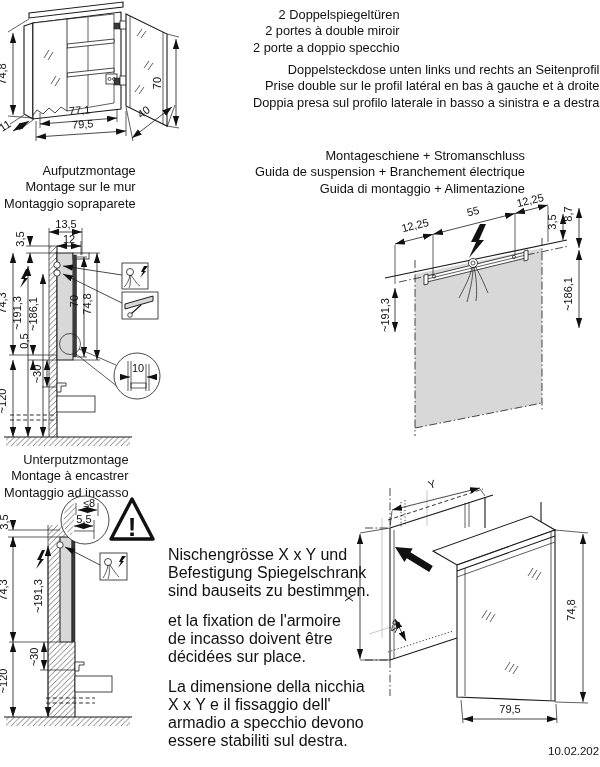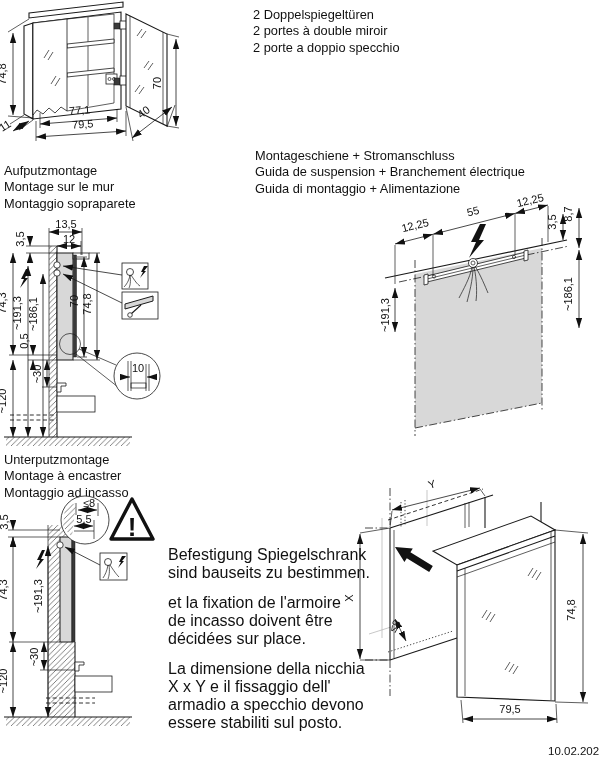--- a/index.html
+++ b/index.html
@@ -1,19 +1,19 @@
 <!DOCTYPE html>
 <html><head>
 <meta charset="utf-8">
 <style>
   html,body{margin:0;padding:0;background:#fff;}
   #page{position:relative;width:600px;height:767px;background:#fff;overflow:hidden;
         font-family:"Liberation Sans",sans-serif;color:#111;}
   .abs{position:absolute;}
-  .tblock div{font-size:12.8px;line-height:16.4px;white-space:nowrap;}
+  .tblock div{font-size:12.8px;line-height:16.4px;white-space:nowrap;text-align:right;}
   .notes p{margin:0 0 12px 0;font-size:12.8px;line-height:16.6px;}
   #date{font-size:11.5px;margin-left:28px;}
   svg{display:block;overflow:visible;}
   .ln{fill:none;stroke:#1a1a1a;stroke-width:1.1;}
   .lt{fill:none;stroke:#1a1a1a;stroke-width:.7;}
   .dim{fill:none;stroke:#1a1a1a;stroke-width:.8;marker-start:url(#ah);marker-end:url(#ah);}
   .dime{fill:none;stroke:#1a1a1a;stroke-width:.8;marker-end:url(#ah);}
   .ext{fill:none;stroke:#1a1a1a;stroke-width:.7;}
   .dd{fill:none;stroke:#1a1a1a;stroke-width:.8;stroke-dasharray:8 2.5 1.5 2.5;}
   .dsh{fill:none;stroke:#1a1a1a;stroke-width:.9;stroke-dasharray:4 2.6;}
@@ -111,20 +111,25 @@
   <line class="ext" x1="33" y1="120" x2="19" y2="130"></line>
   <line class="dim" x1="13" y1="131" x2="29" y2="121"></line>
   <text class="d" x="7" y="129" transform="rotate(-33 7 129)">11</text>
 </svg>
 
 <div class="abs tblock" style="left:253px;top:7px">
   <div>2 Doppelspiegeltüren</div>
   <div>2 portes à double miroir</div>
   <div>2 porte a doppio specchio</div>
 </div>
+<div class="abs tblock" style="left:253px;top:62px">
+  <div>Doppelsteckdose unten links und rechts an Seitenprofil</div>
+  <div>Prise double sur le profil latéral en bas à gauche et à droite</div>
+  <div>Doppia presa sul profilo laterale in basso a sinistra e a destra</div>
+</div>
 
 <div class="abs tblock" style="left:4px;top:163px">
   <div>Aufputzmontage</div>
   <div>Montage sur le mur</div>
   <div>Montaggio sopraparete</div>
 </div>
 <div class="abs tblock" style="left:255px;top:148px">
   <div>Montageschiene + Stromanschluss</div>
   <div>Guida de suspension + Branchement électrique</div>
   <div>Guida di montaggio + Alimentazione</div>
@@ -328,35 +333,36 @@
     <circle class="whl" cx="108" cy="67" r="3.5"></circle>
     <path class="lt" d="M108,70 C107,76 105,80 103,83 M109,70 C110,77 109,81 108,84 M110,70 C114,76 116,79 119,82"></path>
     <path class="blk" d="M122,61 l-3,6 h2 l-3,6 l6,-7 h-2 l4,-5 z"></path>
   </g>
   <line class="dime" x1="100" y1="70" x2="65" y2="52"></line>
 </svg>
 
 <div class="abs notes" style="left:168px;top:534px">
   <p>
     </p>
+      <div>Nischengrösse X x Y und</div>
     <div>Befestigung Spiegelschrank</div>
     <div>sind bauseits zu bestimmen.</div>
   <p></p>
   <p>
     </p>
     <div>et la fixation de l'armoire</div>
     <div>de incasso doivent être</div>
     <div>décidées sur place.</div>
   <p></p>
   <p>
     </p>
       <div>La dimensione della nicchia</div>
     <div>X x Y e il fissaggio dell'</div>
     <div>armadio a specchio devono</div>
-    <div>essere stabiliti sul posto.</div>
+    <div>essere stabiliti sul destra.</div>
   <p></p>
 </div>
 
 <svg class="abs" style="left:345px;top:470px" width="255" height="290" viewBox="0 0 255 290">
 
   <g class="gl">
     <line x1="37" y1="48" x2="37" y2="168"></line>
         <line x1="82" y1="20" x2="82" y2="56"></line>
     <line x1="24" y1="164" x2="46" y2="157"></line>
   </g>

